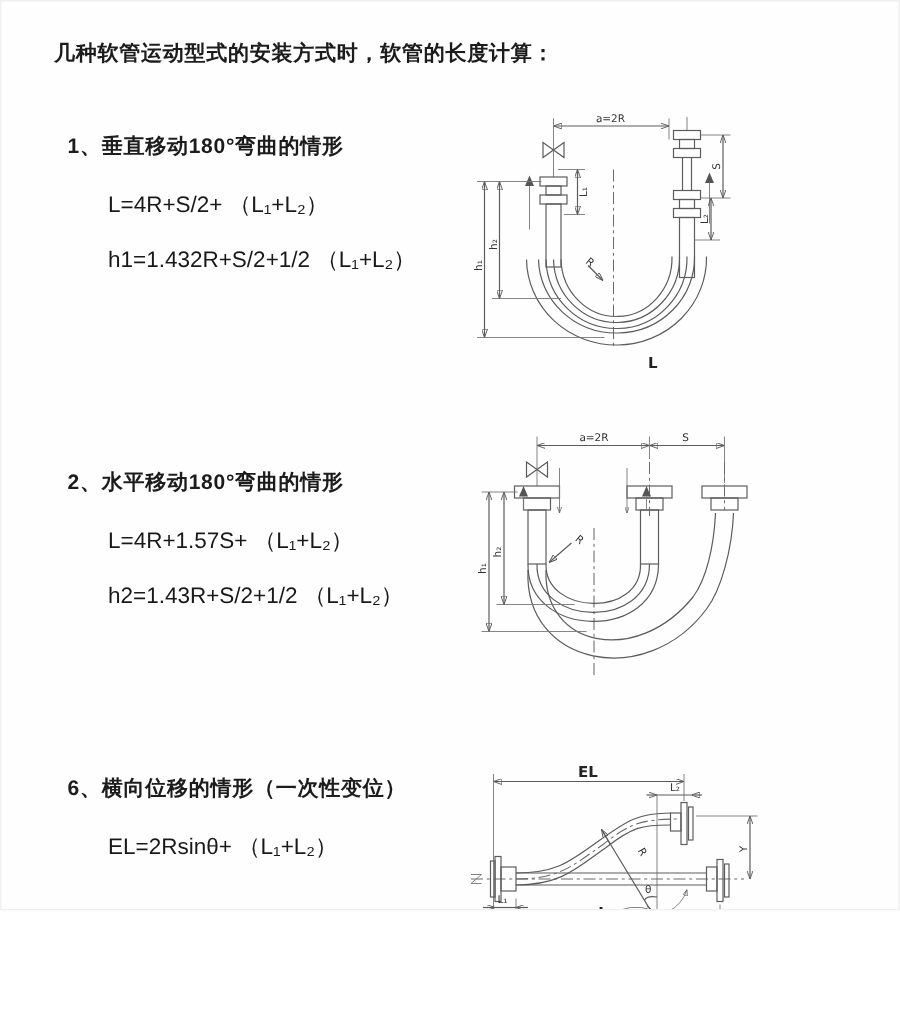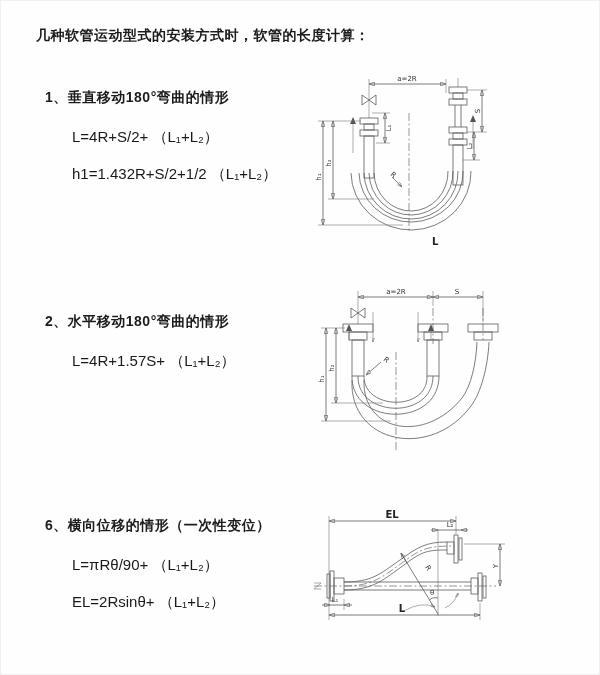--- a/index.html
+++ b/index.html
@@ -1,16 +1,16 @@
 <!DOCTYPE html>
 <html><head>
 <meta charset="utf-8">
 <style>
   html,body{margin:0;padding:0;background:#ffffff;}
-  .page{position:relative;width:600px;height:675px;background:#fefefe;overflow:hidden;
+  .page{position:relative;width:600px;height:607px;background:#fefefe;overflow:hidden;
         font-family:"Liberation Sans","DejaVu Sans",sans-serif;color:#1c1c1c;
         border:1px solid #f0f0f0;box-sizing:border-box;}
   .title{position:absolute;left:35px;top:26px;font-size:14px;font-weight:700;letter-spacing:.5px;}
   .sec{position:absolute;left:44px;}
   .sec-h{font-size:14px;font-weight:700;letter-spacing:.5px;}
   .formulas{margin:11px 0 0 27px;}
   .formula{font-size:15px;line-height:37px;white-space:pre;color:#191919;}
   .dwg{position:absolute;}
   .dwg line,.dwg path,.dwg rect,.dwg polyline{stroke:#5c5c5c;stroke-width:.8;fill:none;}
   .dwg .dd{stroke-dasharray:8 2.5 2 2.5;stroke-width:.7;stroke:#6a6a6a;}
@@ -118,20 +118,21 @@
     <line x1="86" y1="104" x2="96" y2="114" marker-end="url(#m1e)"></line>
     <text x="84" y="102" transform="rotate(40 84 102)" font-size="8">R</text>
 
     <text x="126" y="172" class="big">L</text>
   </svg>
 
   <div class="sec" style="top:312px;">
     <div class="sec-h">2、水平移动180°弯曲的情形</div>
     <div class="formulas">
       <div class="formula">L=4R+1.57S+ （L₁+L₂）</div>
+      <div class="formula">h2=1.43R+S/2+1/2 （L₁+L₂）</div>
     </div>
   </div>
 
   <svg class="dwg" style="left:300px;top:283px;" width="272" height="186" viewBox="0 0 272 186">
     <defs>
       <marker id="m2e" markerWidth="7" markerHeight="5" refX="7" refY="2.5" orient="auto">
           <path d="M0,0 L7,2.5 L0,5 Z" fill="#555" stroke="none"></path>
         </marker>
       <marker id="m2s" markerWidth="7" markerHeight="5" refX="0" refY="2.5" orient="auto">
           <path d="M7,0 L0,2.5 L7,5 Z" fill="#555" stroke="none"></path>
@@ -199,21 +200,20 @@
     <text x="23" y="95" transform="rotate(-90 23 95)" text-anchor="middle" font-size="6.5">h₁</text>
     <text x="33" y="84" transform="rotate(-90 33 84)" text-anchor="middle" font-size="6.5">h₂</text>
 
     <line x1="80" y1="78" x2="65" y2="91" marker-end="url(#m2e)"></line>
     <text x="82" y="76" transform="rotate(40 82 76)" font-size="8">R</text>
   </svg>
 
   <div class="sec" style="top:516px;">
     <div class="sec-h">6、横向位移的情形（一次性变位）</div>
     <div class="formulas">
-      <div class="formula">L=πRθ/90+ （L₁+L₂）</div>
       <div class="formula">EL=2Rsinθ+ （L₁+L₂）</div>
     </div>
   </div>
 
   <svg class="dwg" style="left:303px;top:503px;" width="297" height="152" viewBox="0 0 297 152">
     <defs>
       <marker id="m3e" markerWidth="7" markerHeight="5" refX="7" refY="2.5" orient="auto">
           <path d="M0,0 L7,2.5 L0,5 Z" fill="#555" stroke="none"></path>
         </marker>
       <marker id="m3s" markerWidth="7" markerHeight="5" refX="0" refY="2.5" orient="auto">

